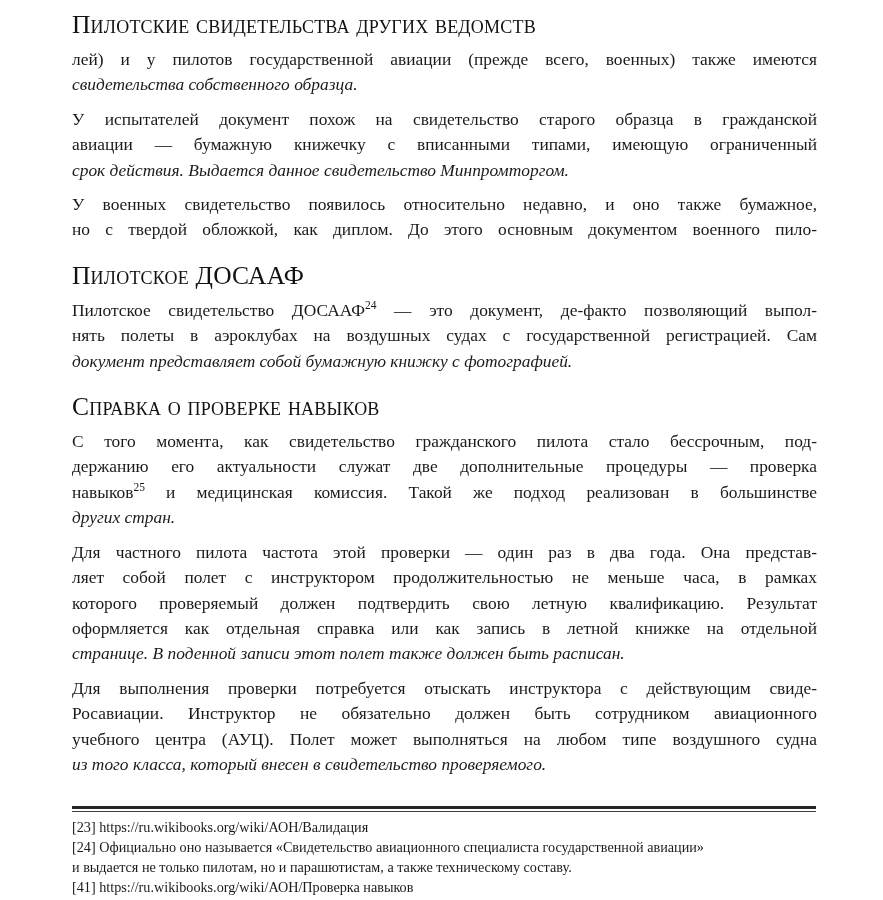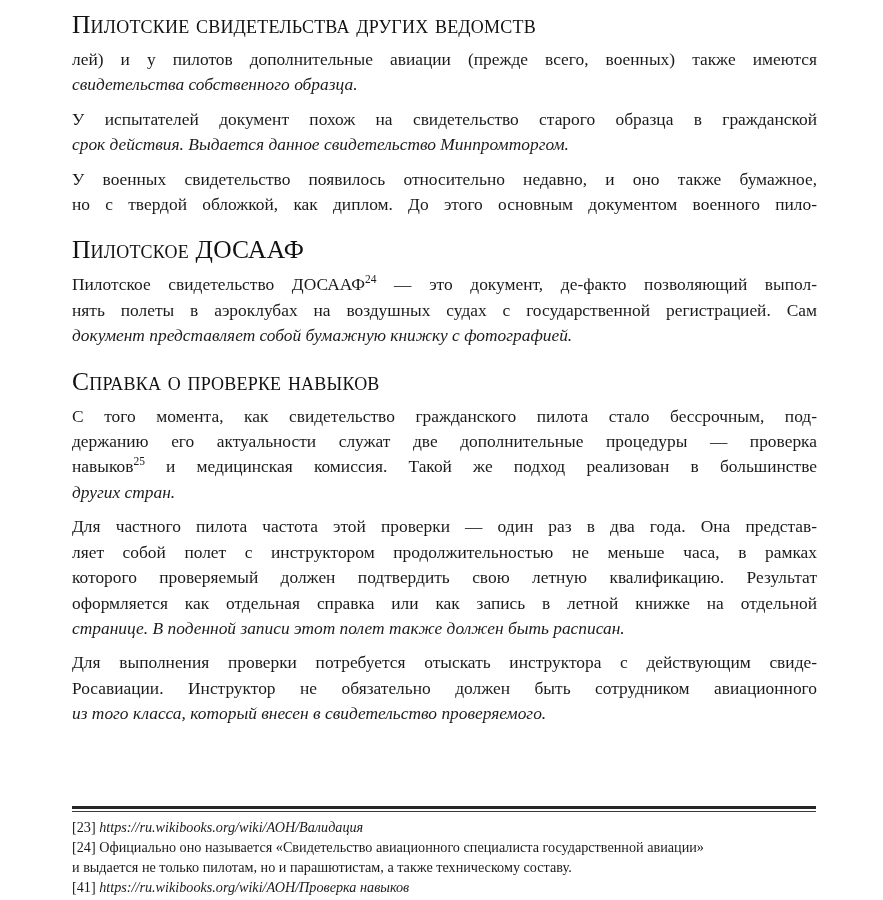--- a/index.html
+++ b/index.html
@@ -110,41 +110,41 @@
   }
   p.fnote {
     font-size: 14.2px;
     line-height: 20px;
     margin: 0;
     padding: 0;
     text-align: left;
     color: #1a1a1a;
   }
   p.fnote .url {
-    font-style: italic;
   }
   p.fnote .marker {
     font-style: normal;
   }
 </style>
 </head>
 <body>
 
 <div class="page">
   <div class="content-col">
 
     <h2 class="sect-head first">Пилотские свидетельства других ведомств</h2>
 
     <p class="body">
-      <span class="ln">лей) и у пилотов дополнительные авиации (прежде всего, военных) также имеются</span>
+      <span class="ln">лей) и у пилотов государственной авиации (прежде всего, военных) также имеются</span>
       <span class="ln end">свидетельства собственного образца.</span>
     </p>
 
     <p class="body">
       <span class="ln">У испытателей документ похож на свидетельство старого образца в гражданской</span>
+      <span class="ln">авиации — бумажную книжечку с вписанными типами, имеющую ограниченный</span>
       <span class="ln end">срок действия. Выдается данное свидетельство Минпромторгом.</span>
     </p>
 
     <p class="body">
       <span class="ln">У военных свидетельство появилось относительно недавно, и оно также бумажное,</span>
       <span class="ln">но с твердой обложкой, как диплом. До этого основным документом военного пило-</span>
     </p>
 
     <h2 class="sect-head spaced"><span>Пилотское </span><span class="caps">ДОСААФ</span></h2>
 
@@ -167,20 +167,21 @@
       <span class="ln">Для частного пилота частота этой проверки — один раз в два года. Она представ-</span>
       <span class="ln">ляет собой полет с инструктором продолжительностью не меньше часа, в рамках</span>
       <span class="ln">которого проверяемый должен подтвердить свою летную квалификацию. Результат</span>
       <span class="ln">оформляется как отдельная справка или как запись в летной книжке на отдельной</span>
       <span class="ln end">странице. В поденной записи этот полет также должен быть расписан.</span>
     </p>
 
     <p class="body">
       <span class="ln">Для выполнения проверки потребуется отыскать инструктора с действующим свиде-</span>
       <span class="ln">Росавиации. Инструктор не обязательно должен быть сотрудником авиационного</span>
+      <span class="ln">учебного центра (<span class="sc">АУЦ</span>). Полет может выполняться на любом типе воздушного судна</span>
       <span class="ln end">из того класса, который внесен в свидетельство проверяемого.</span>
     </p>
 
   </div>
 
   <div class="footnote-zone">
     <div class="rule-thick"></div>
     <div class="rule-thin"></div>
 
     <div class="footnotes">

